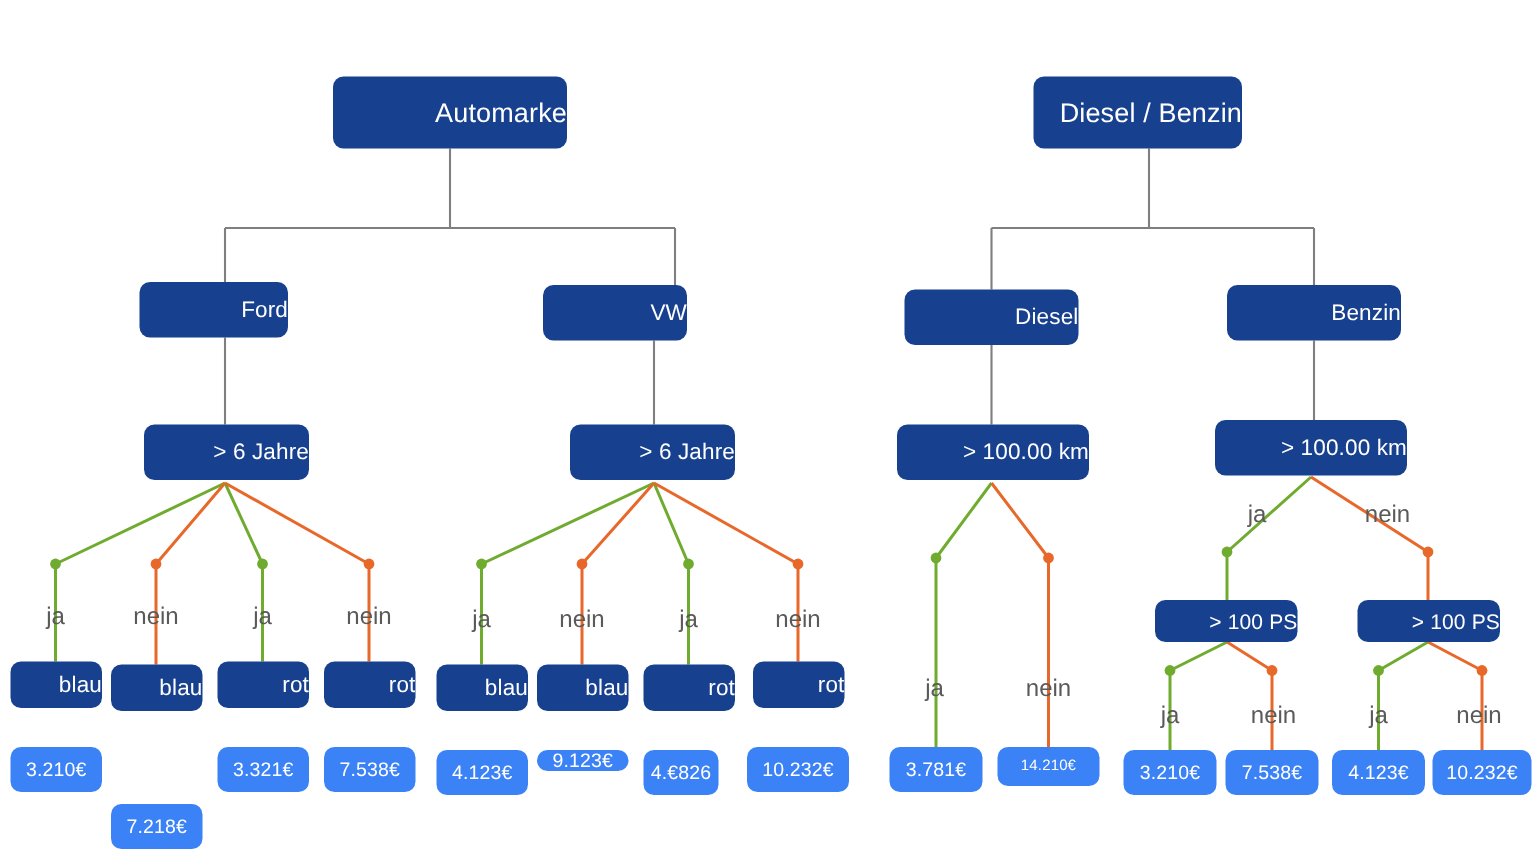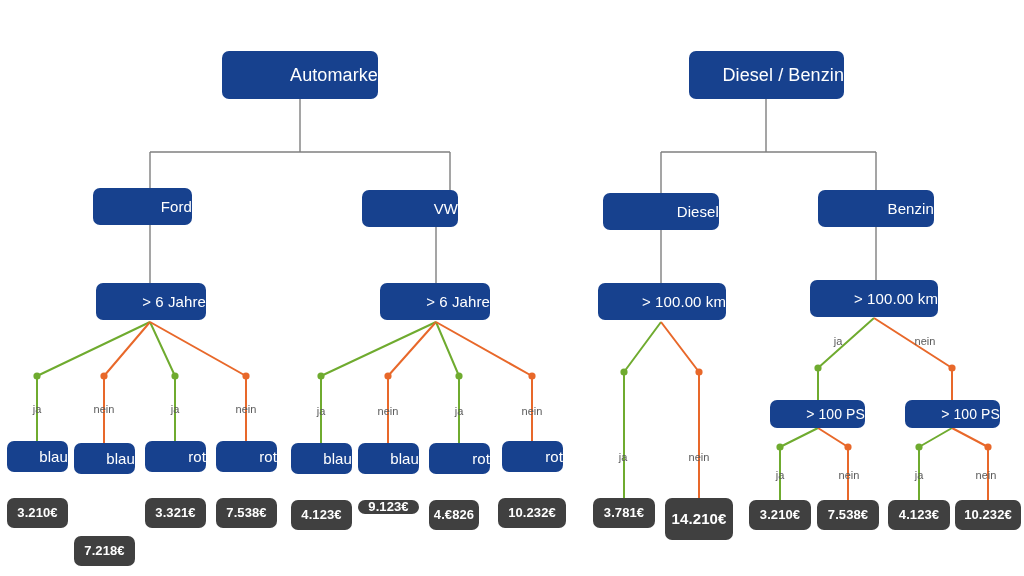--- a/index.html
+++ b/index.html
@@ -37,32 +37,31 @@
     border-radius: 7px;
     color: #ffffff;
     white-space: nowrap;
     letter-spacing: 0.1px;
   }
   .node.blue {
     background: #17418E;
     justify-content: flex-end;
   }
   .node.salmon {
-    background: #404040;
-    font-weight: bold;
+    background: #3b82f6;
   }
   .node-label {
     display: block;
     line-height: 1;
     padding-bottom: 1px;
   }
   .edge-label {
     position: absolute;
     color: #5a5a5a;
-    font-size: 11px;
+    font-size: 16px;
     line-height: 1;
     white-space: nowrap;
     transform: translateX(-50%);
   }
 </style>
 </head>
 <body style="background: rgb(255, 255, 255);">
 
 <div id="canvas">
   <svg class="edges" id="edge-layer" viewBox="0 0 1024 576" preserveAspectRatio="none">
@@ -168,21 +167,21 @@
       </div>
       <div class="node salmon" style="left: 358px; top: 500px; width: 61px; height: 14px; font-size: 13px;">
         <span class="node-label">9.123€</span>
       </div>
       <div class="node salmon" style="left: 429px; top: 500px; width: 50px; height: 30px; font-size: 13px;">
         <span class="node-label">4.€826</span>
       </div>
       <div class="node salmon" style="left: 498px; top: 498px; width: 68px; height: 30px; font-size: 13px;">
         <span class="node-label">10.232€</span>
       </div>
-      <div class="node blue" style="left: 689px; top: 51px; width: 155px; height: 48px; font-size: 18px;">
+      <div class="node blue" style="left: 689px; top: 51px; width: 139px; height: 48px; font-size: 18px;">
         <span class="node-label">Diesel / Benzin</span>
       </div>
       <div class="node blue" style="left: 603px; top: 193px; width: 116px; height: 37px; font-size: 15px;">
         <span class="node-label">Diesel</span>
       </div>
       <div class="node blue" style="left: 818px; top: 190px; width: 116px; height: 37px; font-size: 15px;">
         <span class="node-label">Benzin</span>
       </div>
       <div class="node blue" style="left: 598px; top: 283px; width: 128px; height: 37px; font-size: 15px;">
         <span class="node-label">&gt; 100.00 km</span>
@@ -192,21 +191,21 @@
       </div>
       <div class="node blue" style="left: 770px; top: 400px; width: 95px; height: 28px; font-size: 14px;">
         <span class="node-label">&gt; 100 PS</span>
       </div>
       <div class="node blue" style="left: 905px; top: 400px; width: 95px; height: 28px; font-size: 14px;">
         <span class="node-label">&gt; 100 PS</span>
       </div>
       <div class="node salmon" style="left: 593px; top: 498px; width: 62px; height: 30px; font-size: 13px;">
         <span class="node-label">3.781€</span>
       </div>
-      <div class="node salmon" style="left: 665px; top: 498px; width: 68px; height: 42px; font-size: 15px;">
+      <div class="node salmon" style="left: 665px; top: 498px; width: 68px; height: 26px; font-size: 10px;">
         <span class="node-label">14.210€</span>
       </div>
       <div class="node salmon" style="left: 749px; top: 500px; width: 62px; height: 30px; font-size: 13px;">
         <span class="node-label">3.210€</span>
       </div>
       <div class="node salmon" style="left: 817px; top: 500px; width: 62px; height: 30px; font-size: 13px;">
         <span class="node-label">7.538€</span>
       </div>
       <div class="node salmon" style="left: 888px; top: 500px; width: 62px; height: 30px; font-size: 13px;">
         <span class="node-label">4.123€</span>

